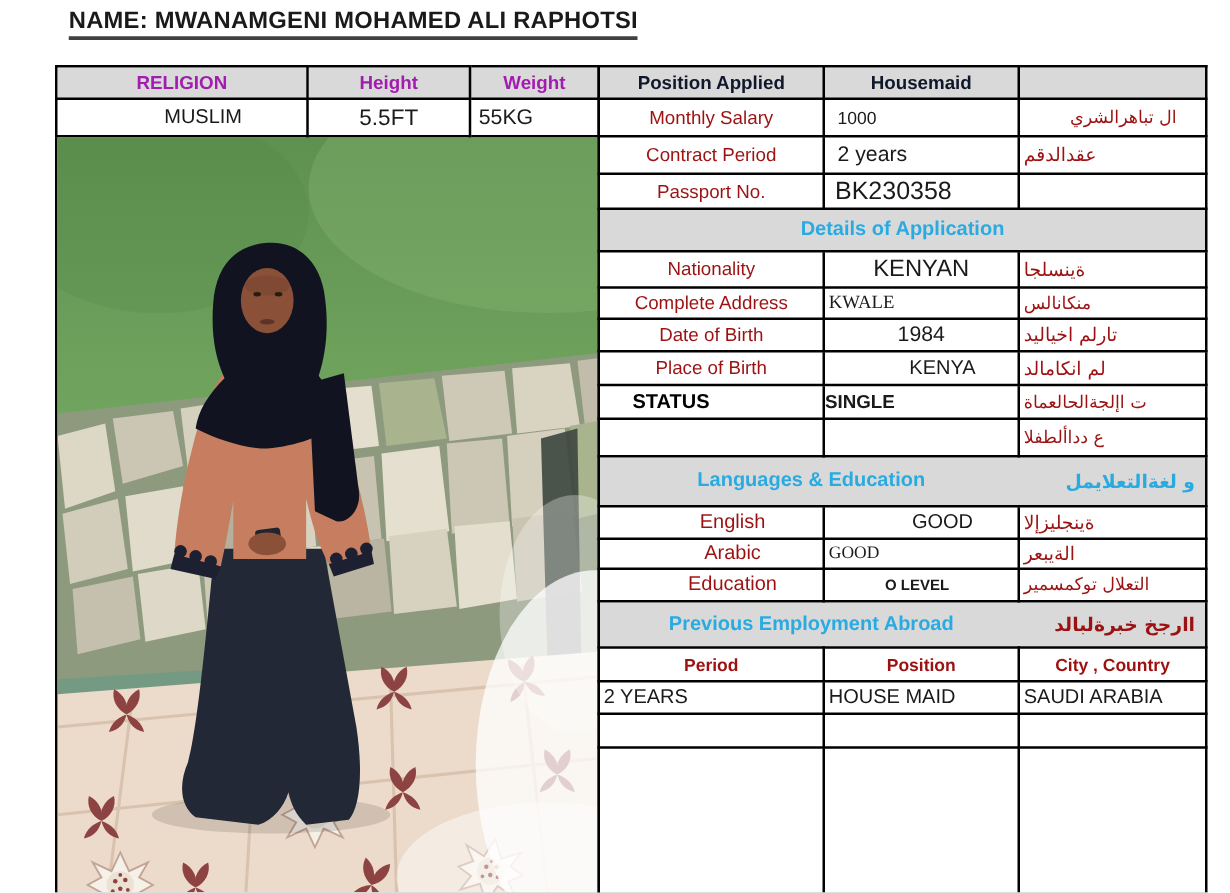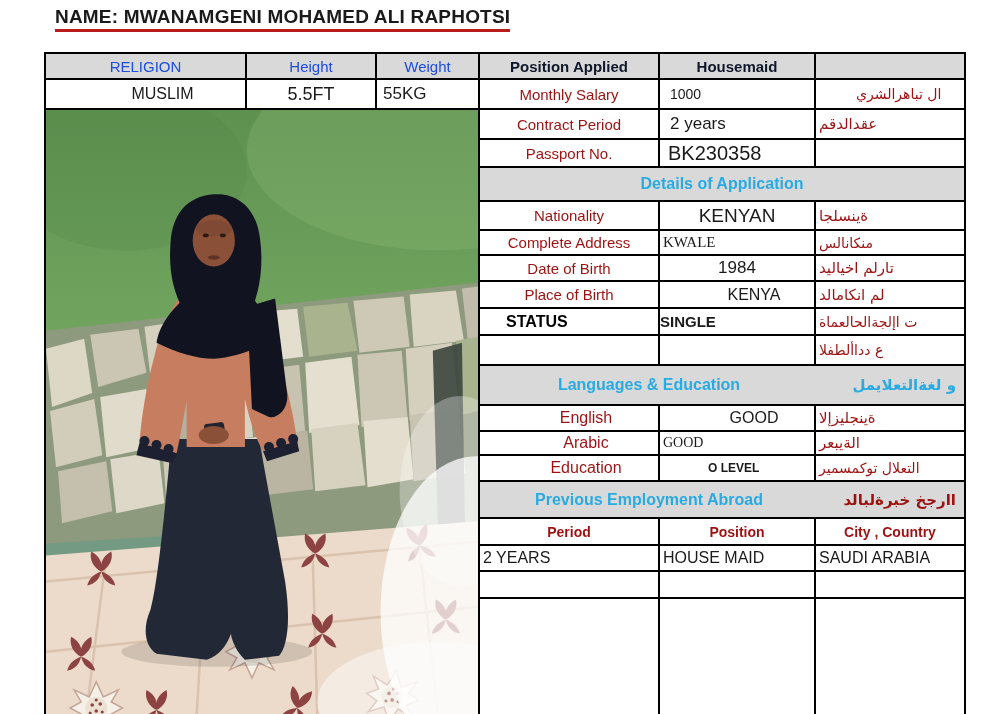--- a/index.html
+++ b/index.html
@@ -1,32 +1,32 @@
 <!DOCTYPE html>
 <html><head>
 <meta charset="utf-8">
 <style>
   html,body{margin:0;padding:0;background:#fff;}
   #page{position:relative;width:984px;height:714px;background:#fff;overflow:hidden;
         font-family:"Liberation Sans",sans-serif;color:#1a1a1a;}
 
   
   #doc-title{position:absolute;left:55px;top:6px;font-size:19px;font-weight:bold;
-             border-bottom:3px solid #b91c1c;padding-bottom:1px;letter-spacing:.2px;}
+             border-bottom:3px solid #404040;padding-bottom:1px;letter-spacing:.2px;}
 
   table{border-collapse:collapse;table-layout:fixed;position:absolute;}
   td{border:2px solid #000;padding:0;overflow:hidden;white-space:nowrap;vertical-align:middle;}
 
   
   #left-table{left:44px;top:52px;width:434px;}
   
   #right-table{left:478px;top:52px;width:486px;}
 
   .hdr{background:#D9D9D9;}
-  .cyan{color:#1d4ed8;font-weight:normal;}
+  .cyan{color:#a21caf;font-weight:bold;}
   .blackhd{color:#0f172a;font-weight:bold;}
   .lbl{color:#9C1212;font-size:15px;text-align:center;}
   .ar{color:#9C1212;font-size:14px;text-align:left;padding-left:3px;font-family:"DejaVu Sans",sans-serif;}
   .ctr{text-align:center;}
 
   .fs14{font-size:14px;} .fs15{font-size:15px;} .fs16{font-size:16px;padding-left:34px;}
   .fs17{font-size:17px;} .fs18{font-size:18px;} .fs19{font-size:19px;} .fs20{font-size:20px;}
 
   .v-left{text-align:left;padding-left:10px;}
   .v-flush{text-align:left;padding-left:3px;}

